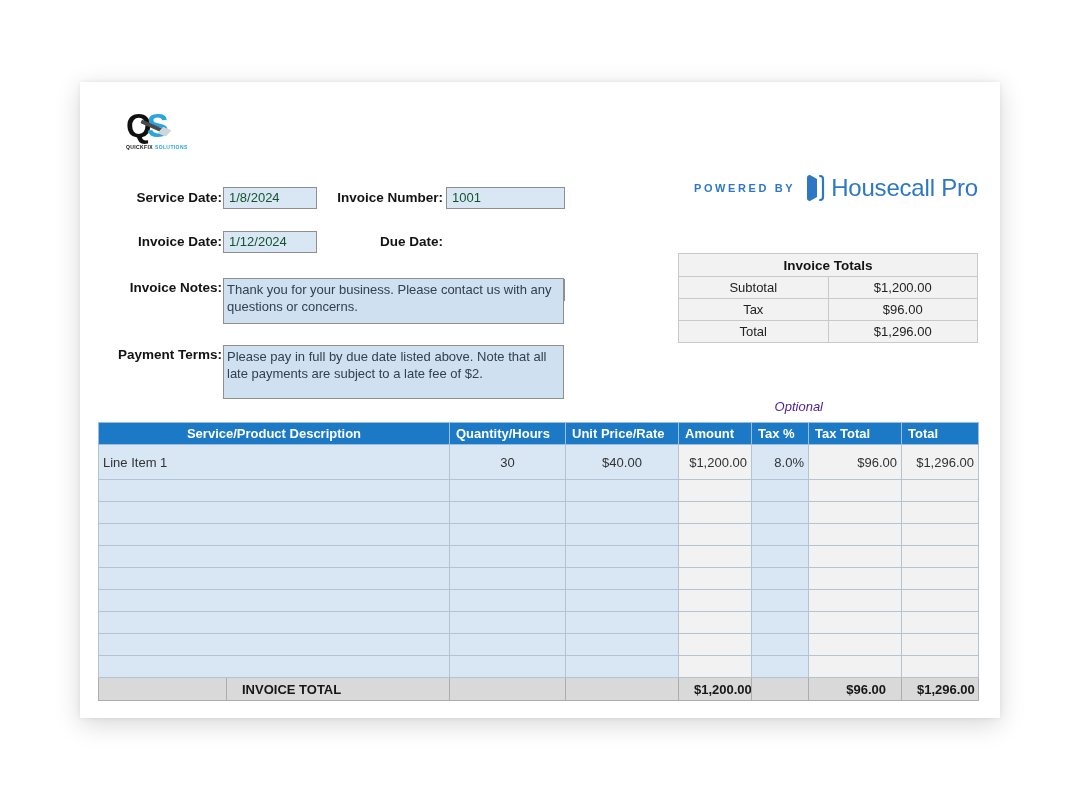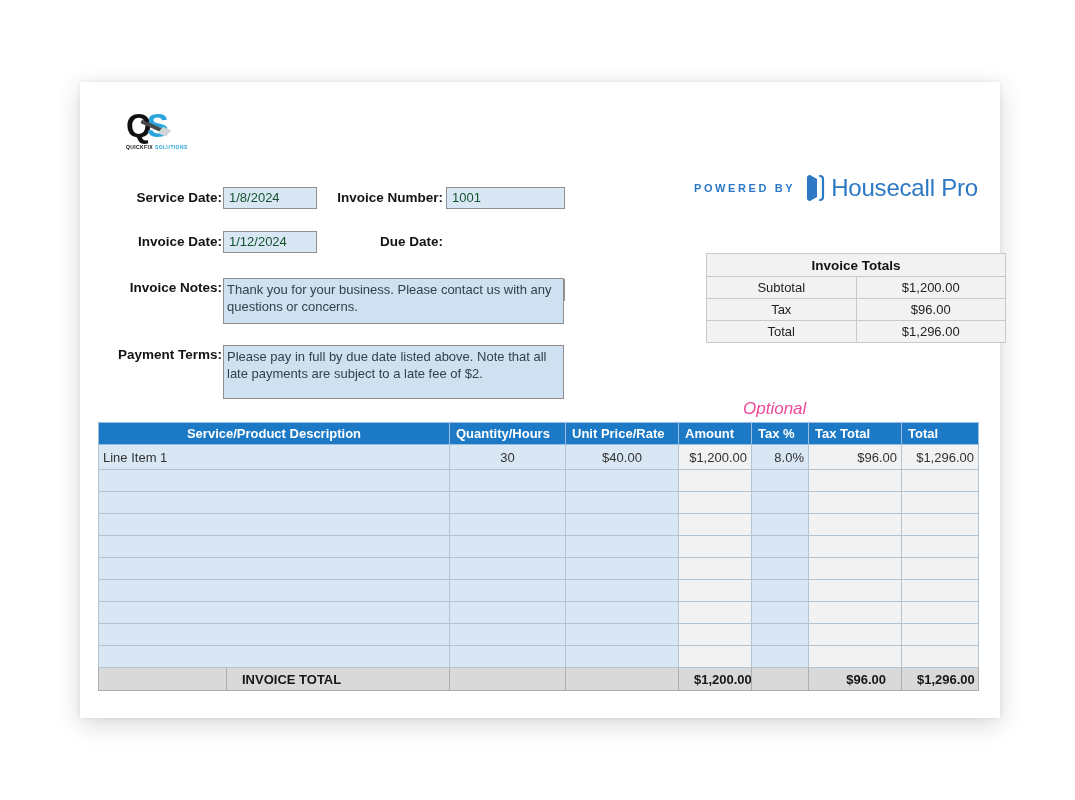--- a/index.html
+++ b/index.html
@@ -50,40 +50,40 @@
   .box-duedate  { left:366px; top:149px; width:119px;margin-top:48px; }
   .lbl-notes    { left:0; width:142px; top:198px; line-height:16px; }
   .box-notes    { left:143px; top:196px; width:341px; height:46px; }
   .lbl-terms    { left:0; width:142px; top:265px; line-height:16px; }
   .box-terms    { left:143px; top:263px; width:341px; height:54px; }
 
   
   .totals { position:absolute; left:598px; top:171px; width:300px;
             border-collapse:collapse; table-layout:fixed; background:#f2f2f2;
             font-size:13px; color:#222; }
-  .totals, .totals td, .totals th { border:1px solid #ababab;margin-left:28px; }
+  .totals, .totals td, .totals th { border:1px solid #ababab; }
   .totals td, .totals th { border-color:#c9c9c9; }
   .totals { border:1px solid #a5a5a5; }
   .totals th { height:23px; font-size:13.5px; font-weight:700; text-align:center; color:#131313; }
   .totals td { height:22px; text-align:center; }
   .totals .t-lbl { width:75px; }
 
   
-  .optional { position:absolute; left:663px; top:317px; width:80px; text-align:left;
-              font-size:17px; font-style:italic; color:#ec4899; }
+  .optional { position:absolute; left:663px; top:317px; width:80px; text-align:right;
+              font-size:13px; font-style:italic; color:#4c1d95; }
 
   
   .items { position:absolute; left:18px; top:340px; width:880px;
            border-collapse:collapse; table-layout:fixed; font-size:13px; color:#323232; }
   .items th, .items td { border:1px solid #b3c3d1; overflow:hidden; white-space:nowrap; }
   .items thead th { background:#1b79c6; color:#fff; font-weight:700; height:22px;
                     border-color:#9cbede; text-align:left; padding:0 0 0 6px; }
   .items thead th.th-desc { text-align:center; padding:0; }
   .items tbody td { height:22px; padding:0 4px; }
-  .items tr.li-row td { height:25px; }
+  .items tr.li-row td { height:35px; }
   .c-blue { background:#d9e7f5; }
   .c-gray { background:#f2f2f2; }
   .al { text-align:left; }  .ac { text-align:center; }  .ar { text-align:right; }
   .items tfoot td { background:#d9d9d9; height:23px; font-weight:700; color:#161616;
                     padding:0 15px; border-color:#adadad; }
 </style>
 </head>
 <body>
 
 <div class="stage">

